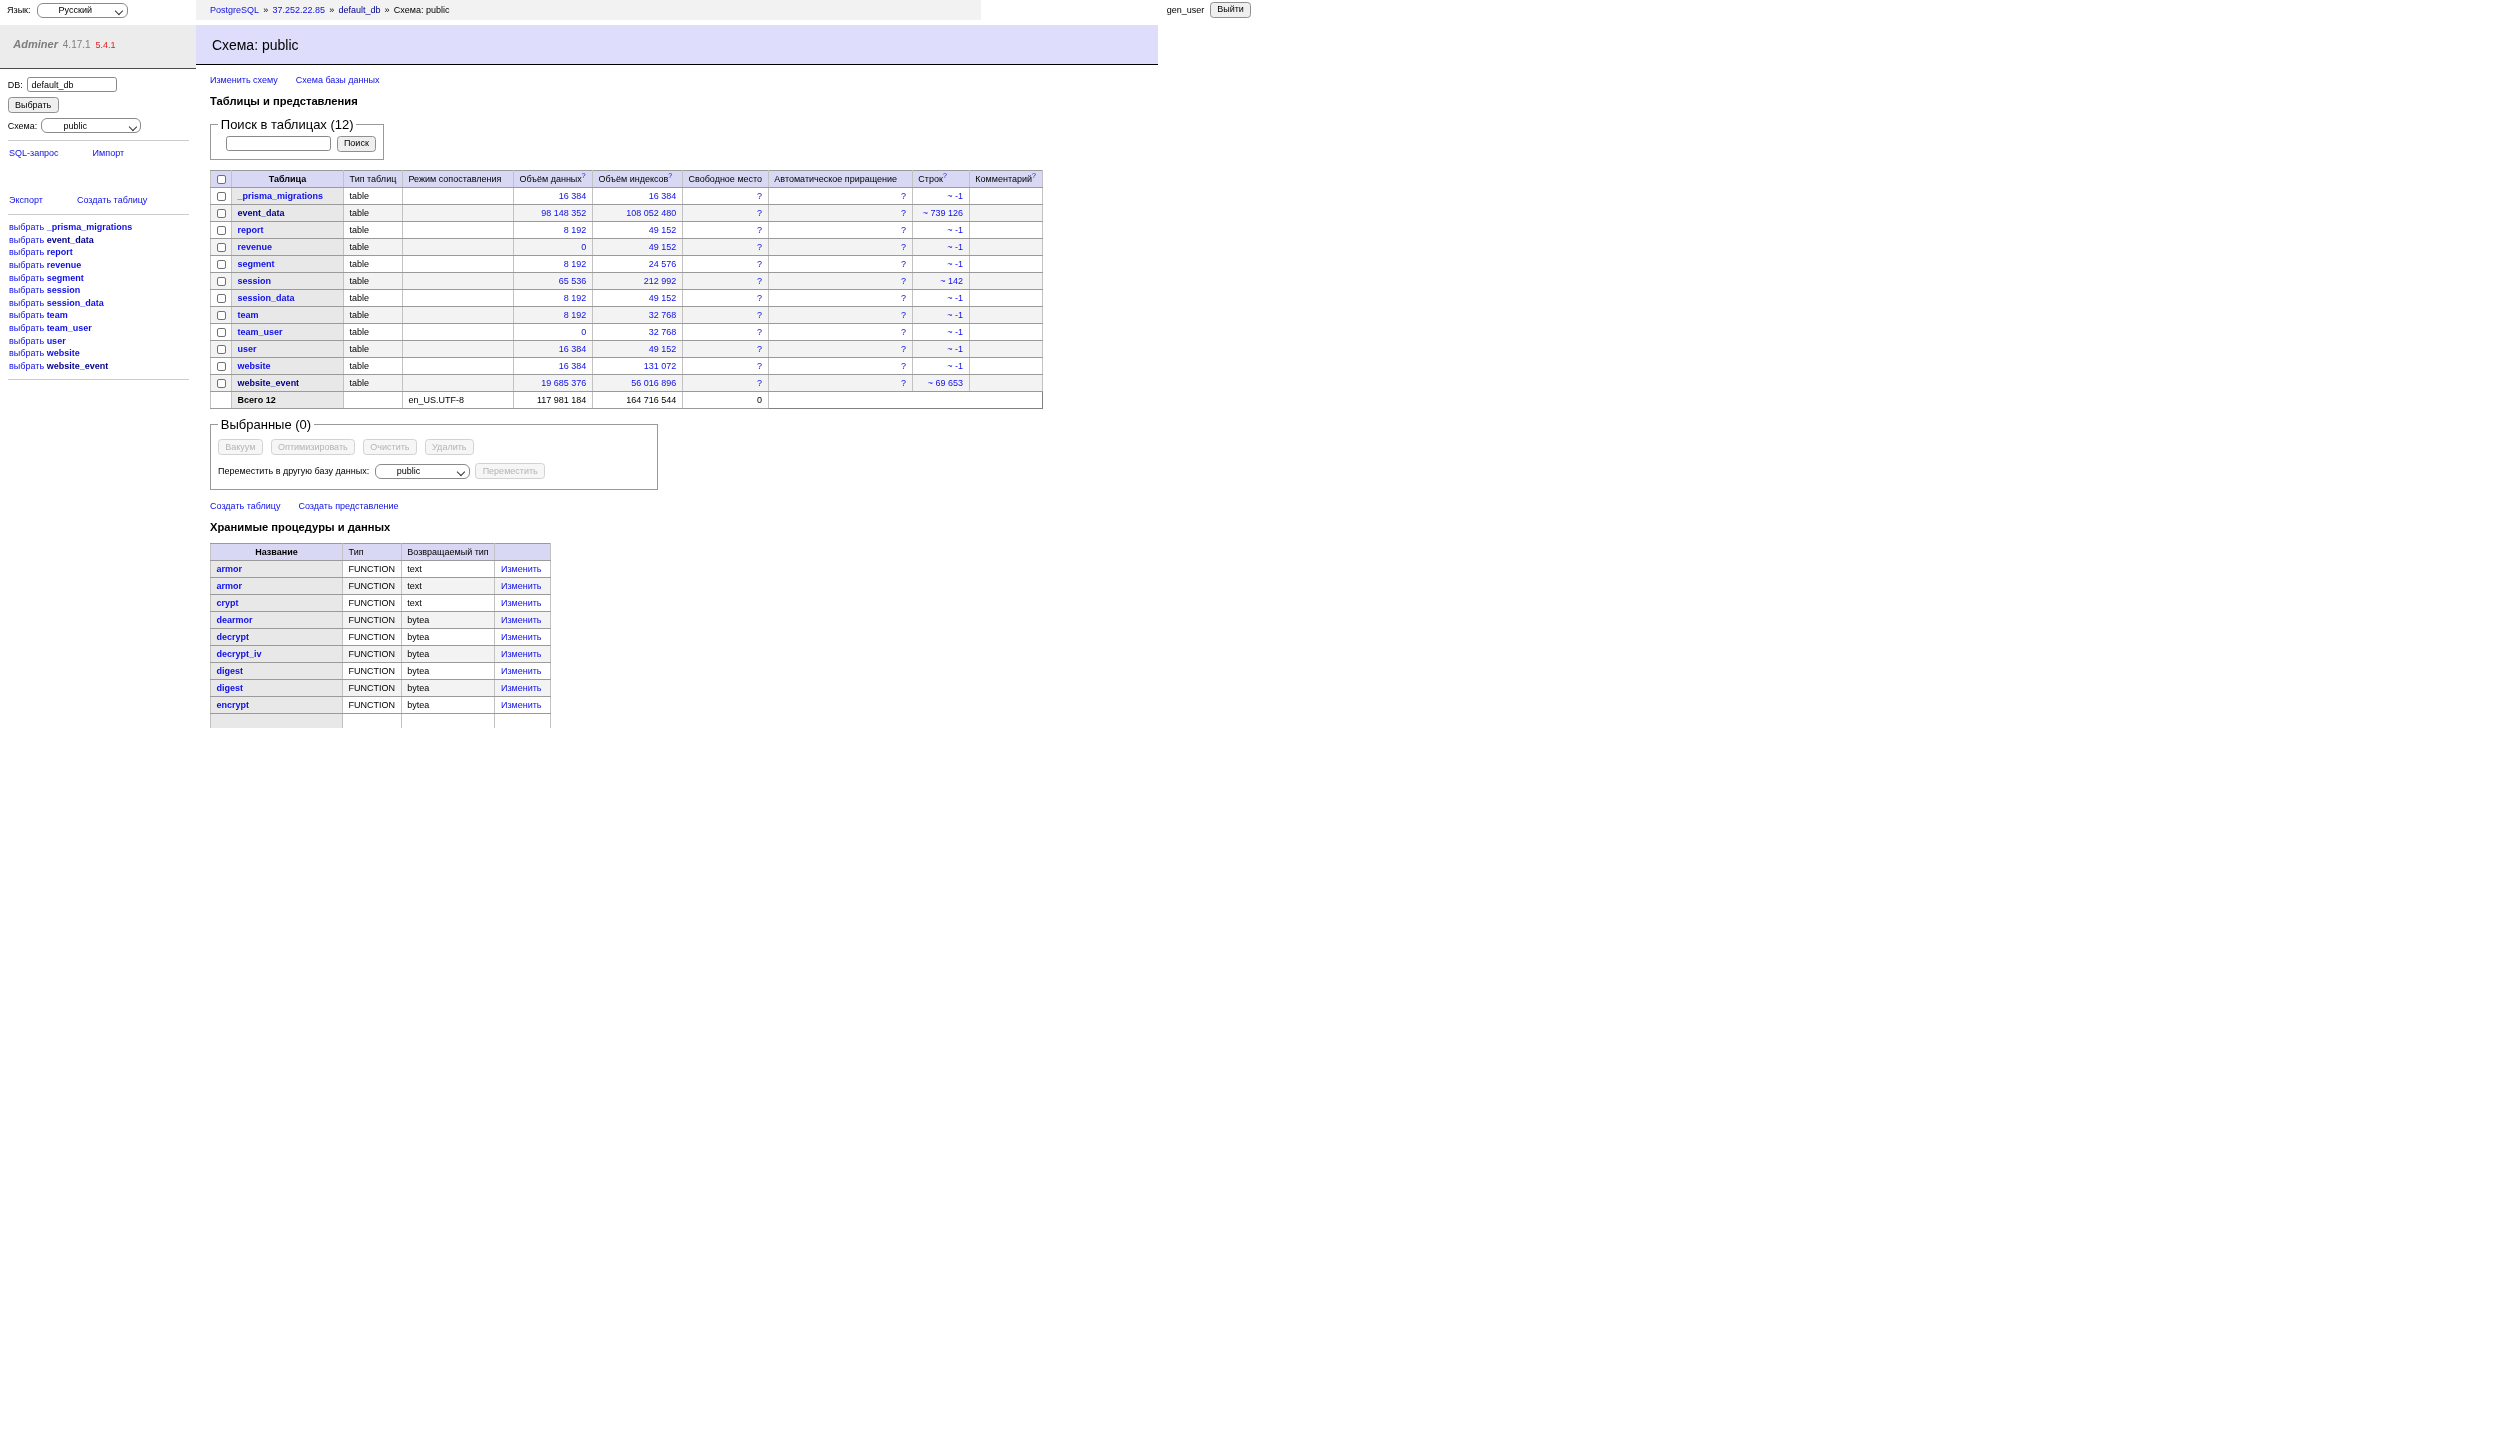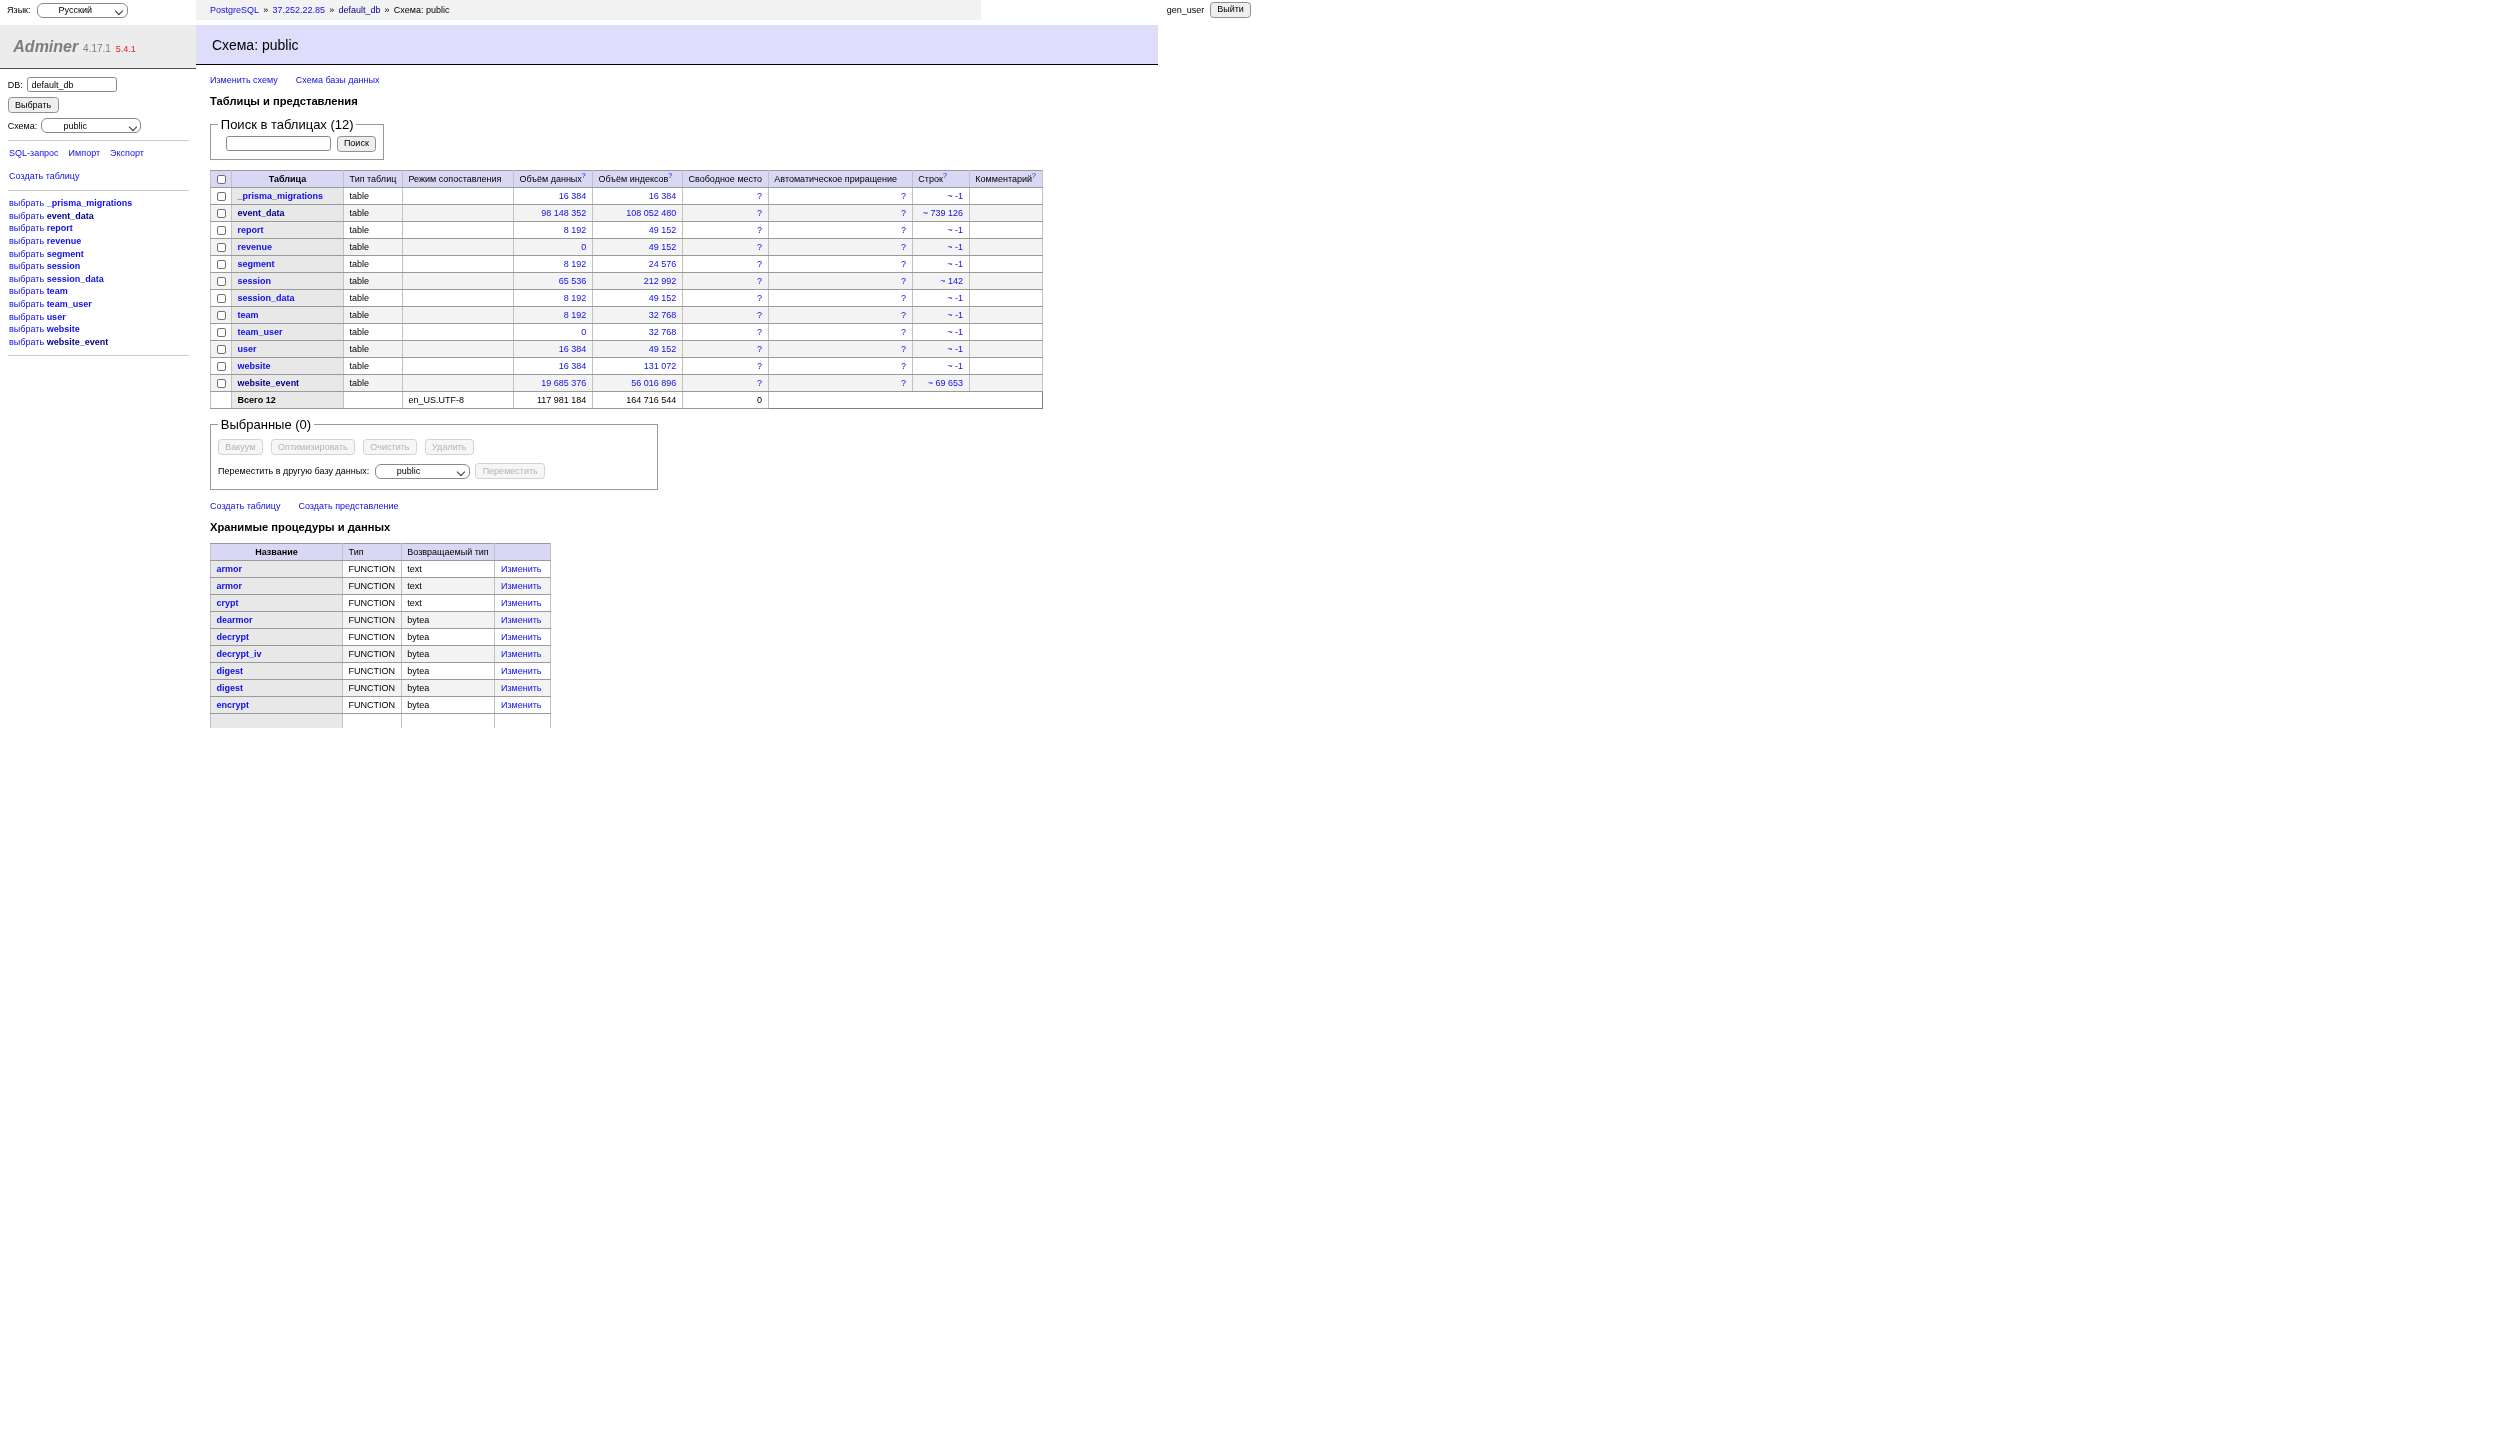--- a/index.html
+++ b/index.html
@@ -44,26 +44,26 @@
   .cb { display:inline-block; width:9px; height:9px; border:1px solid #6e6e6e; border-radius:2.1px; background:#fff; vertical-align:middle; }
   hr.side { border:none; border-top:0.7px solid #ccc; margin:6.3px 0; }
   sup.help { font-size:7px; line-height:0; }
 
   
   .sidebar { position:absolute; top:19.6px; left:0; width:196px; }
   .logo {
     margin-top:5.6px; height:44px; background:#ececec; border-bottom:1.4px solid #4d4d4d;
     display:flex; align-items:baseline; padding-left:13.3px; gap:4.9px; padding-top:12.6px;
   }
-  .logo .brand { font-style:italic; font-weight:bold; font-size:16px; color:#7d7d7d; }
+  .logo .brand { font-style:italic; font-weight:bold; font-size:11px; color:#7d7d7d; }
   .logo .ver { font-size:10px; color:#808080; }
   .logo .newver { font-size:9px; color:#e02020; }
   .sideform { padding:7.7px 7px 0 7.7px; }
   .row { display:flex; align-items:center; gap:4.2px; margin-bottom:4.9px; }
-  .sidelinks { display:flex; gap:10px; margin:4.9px 0 2.8px 1.4px; flex-wrap:wrap; line-height:13.3px; }
+  .sidelinks { display:flex; gap:34px; margin:4.9px 0 2.8px 1.4px; flex-wrap:wrap; line-height:13.3px; }
   .tlist { margin:4.2px 0 7px 1.4px; }
   .tlist p { margin:0; line-height:12.6px; white-space:nowrap; }
 
   
   .main { position:absolute; top:19.6px; left:196px; width:1060px; }
   h2.band {
     margin:5.6px 98px 0 0; background:#dedefc; border-bottom:1.4px solid #000;
     font-size:14px; font-weight:normal; padding:12px 0 11.2px 16px;
   }
   .content { padding:9.8px 0 0 14px; }

